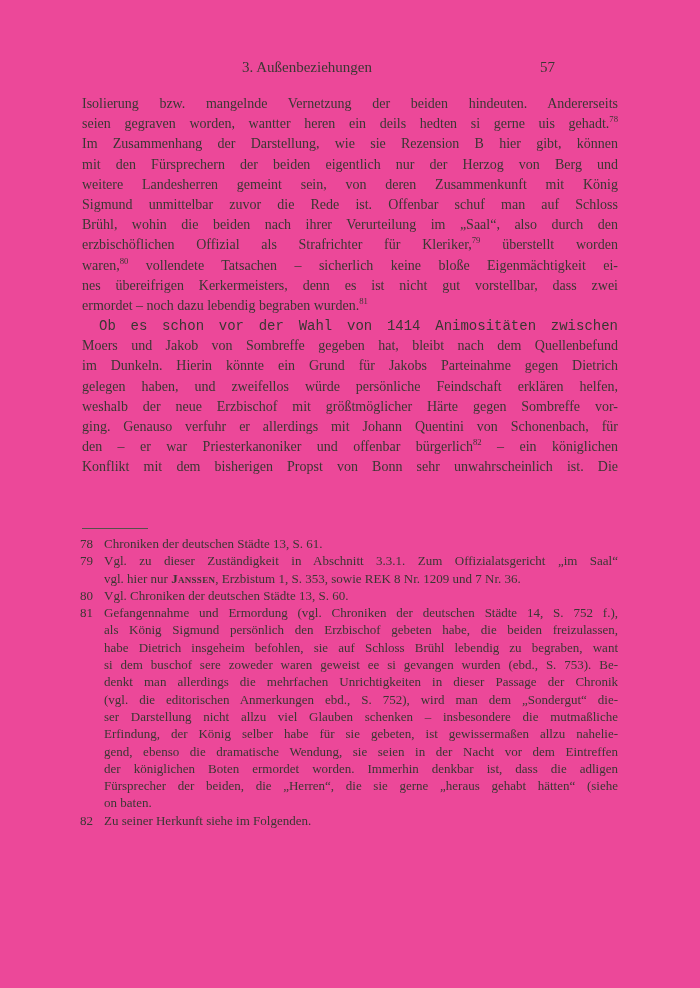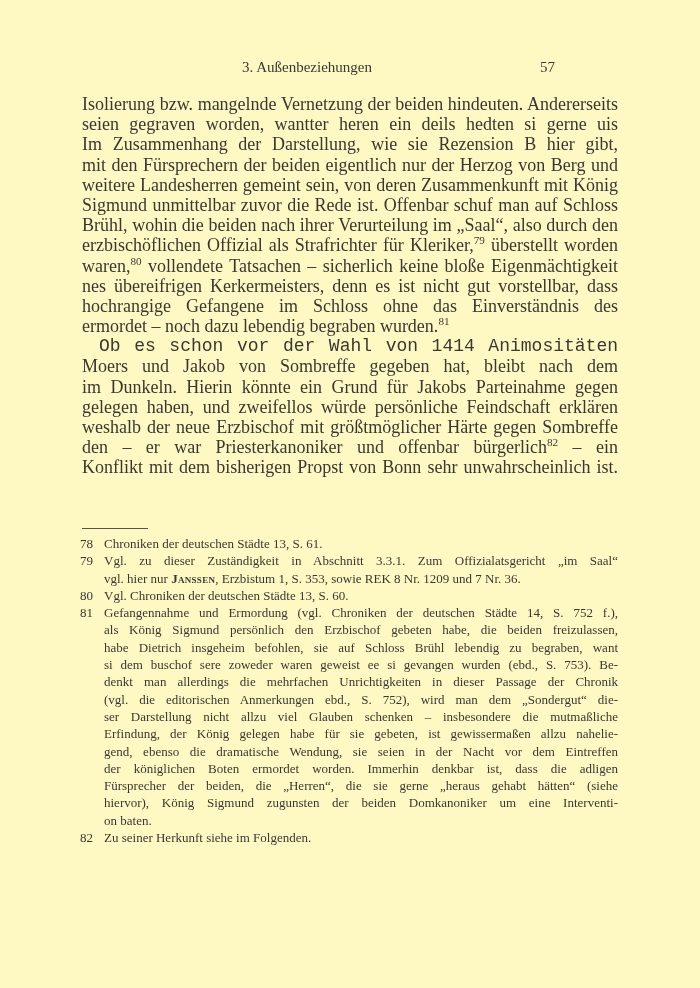--- a/index.html
+++ b/index.html
@@ -4,21 +4,21 @@
 <style>
   html, body {
     margin: 0;
     padding: 0;
     background: #e8e6e2;
   }
   .page {
     position: relative;
     width: 700px;
     height: 988px;
-    background: #fef9c3;
+    background: #ec4899;
     color: #3a3733;
     font-family: "Liberation Serif", "DejaVu Serif", serif;
     overflow: hidden;
   }
   .running-head {
     position: absolute;
     top: 57px;
     left: 82px;
     width: 473px;
     height: 20px;
@@ -34,21 +34,21 @@
   .page-num {
     position: absolute;
     right: 0;
     top: 0;
   }
   .body-text {
     position: absolute;
     top: 94px;
     left: 82px;
     width: 536px;
-    font-size: 18px;
+    font-size: 14px;
     line-height: 20.2px;
   }
   .body-text .line { height: 20.2px; }
   .footnotes {
     position: absolute;
     top: 535px;
     left: 82px;
     width: 536px;
     font-size: 13px;
     line-height: 17.3px;
@@ -102,27 +102,27 @@
       <div class="line"><span>Isolierung bzw. mangelnde Vernetzung der beiden hindeuten. Andererseits</span></div>
       <div class="line"><span>seien </span><span class="it">gegraven</span><span> worden, </span><span class="it">wantter heren ein deils hedten si gerne uis gehadt.</span><span class="sup">78</span></div>
       <div class="line"><span>Im Zusammenhang der Darstellung, wie sie Rezension B hier gibt, können</span></div>
       <div class="line"><span>mit den Fürsprechern der beiden eigentlich nur der Herzog von Berg und</span></div>
       <div class="line"><span>weitere Landesherren gemeint sein, von deren Zusammenkunft mit König</span></div>
       <div class="line"><span>Sigmund unmittelbar zuvor die Rede ist. Offenbar schuf man auf Schloss</span></div>
       <div class="line"><span>Brühl, wohin die beiden nach ihrer Verurteilung im „Saal“, also durch den</span></div>
       <div class="line"><span>erzbischöflichen Offizial als Strafrichter für Kleriker,</span><span class="sup">79</span><span> überstellt worden</span></div>
       <div class="line"><span>waren,</span><span class="sup">80</span><span> vollendete Tatsachen – sicherlich keine bloße Eigenmächtigkeit ei-</span></div>
       <div class="line"><span>nes übereifrigen Kerkermeisters, denn es ist nicht gut vorstellbar, dass zwei</span></div>
-      <div class="line"><span>hochrangige Gefangene im Schloss ohne das Einverständnis des Erzbischofs</span></div>
       <div class="line last"><span>ermordet – noch dazu lebendig begraben wurden.</span><span class="sup">81</span></div>
       <div class="line indent"><span>Ob es schon vor der Wahl von 1414 Animositäten zwischen Dietrich von</span></div>
       <div class="line"><span>Moers und Jakob von Sombreffe gegeben hat, bleibt nach dem Quellenbefund</span></div>
       <div class="line"><span>im Dunkeln. Hierin könnte ein Grund für Jakobs Parteinahme gegen Dietrich</span></div>
       <div class="line"><span>gelegen haben, und zweifellos würde persönliche Feindschaft erklären helfen,</span></div>
       <div class="line"><span>weshalb der neue Erzbischof mit größtmöglicher Härte gegen Sombreffe vor-</span></div>
+      <div class="line"><span>ging. Genauso verfuhr er allerdings mit Johann Quentini von Schonenbach, für</span></div>
       <div class="line"><span>den – er war Priesterkanoniker und offenbar bürgerlich</span><span class="sup">82</span><span> – ein königlichen</span></div>
       <div class="line"><span>Konflikt mit dem bisherigen Propst von Bonn sehr unwahrscheinlich ist. Die</span></div>
     </div>
 
   <div class="fn-sep"></div>
 
   <div class="footnotes" id="footnotes">
       <div class="footnote">
         <span class="fn-num">78</span>
         <div class="line last"><span>Chroniken der deutschen Städte 13, S. 61.</span></div>
@@ -138,25 +138,24 @@
       </div>
       <div class="footnote">
         <span class="fn-num">81</span>
         <div class="line"><span>Gefangennahme und Ermordung (vgl. Chroniken der deutschen Städte 14, S. 752 f.),</span></div>
         <div class="line"><span>als König Sigmund persönlich den Erzbischof gebeten habe, die beiden freizulassen,</span></div>
         <div class="line"><span>habe Dietrich insgeheim befohlen, sie auf Schloss Brühl lebendig zu begraben, </span><span class="it">want</span></div>
         <div class="line"><span class="it">si dem buschof sere zoweder waren geweist ee si gevangen wurden</span><span> (ebd., S. 753). Be-</span></div>
         <div class="line"><span>denkt man allerdings die mehrfachen Unrichtigkeiten in dieser Passage der Chronik</span></div>
         <div class="line"><span>(vgl. die editorischen Anmerkungen ebd., S. 752), wird man dem „Sondergut“ die-</span></div>
         <div class="line"><span>ser Darstellung nicht allzu viel Glauben schenken – insbesondere die mutmaßliche</span></div>
-        <div class="line"><span>Erfindung, der König gelegen habe für sie gebeten, ist gewissermaßen allzu nahelie-</span></div>
+        <div class="line"><span>Erfindung, der König selber habe für sie gebeten, ist gewissermaßen allzu nahelie-</span></div>
         <div class="line"><span>gend, ebenso die dramatische Wendung, sie seien in der Nacht vor dem Eintreffen</span></div>
         <div class="line"><span>der königlichen Boten ermordet worden. Immerhin denkbar ist, dass die adligen</span></div>
         <div class="line"><span>Fürsprecher der beiden, die „Herren“, die sie gerne „heraus gehabt hätten“ (siehe</span></div>
-        <div class="line"><span>hiervor), König Sigmund zugunsten der beiden Domkanoniker um eine Interventi-</span></div>
         <div class="line last"><span>on baten.</span></div>
       </div>
       <div class="footnote">
         <span class="fn-num">82</span>
         <div class="line last"><span>Zu seiner Herkunft siehe im Folgenden.</span></div>
       </div>
     </div>
 </div>
 
 </body></html>

